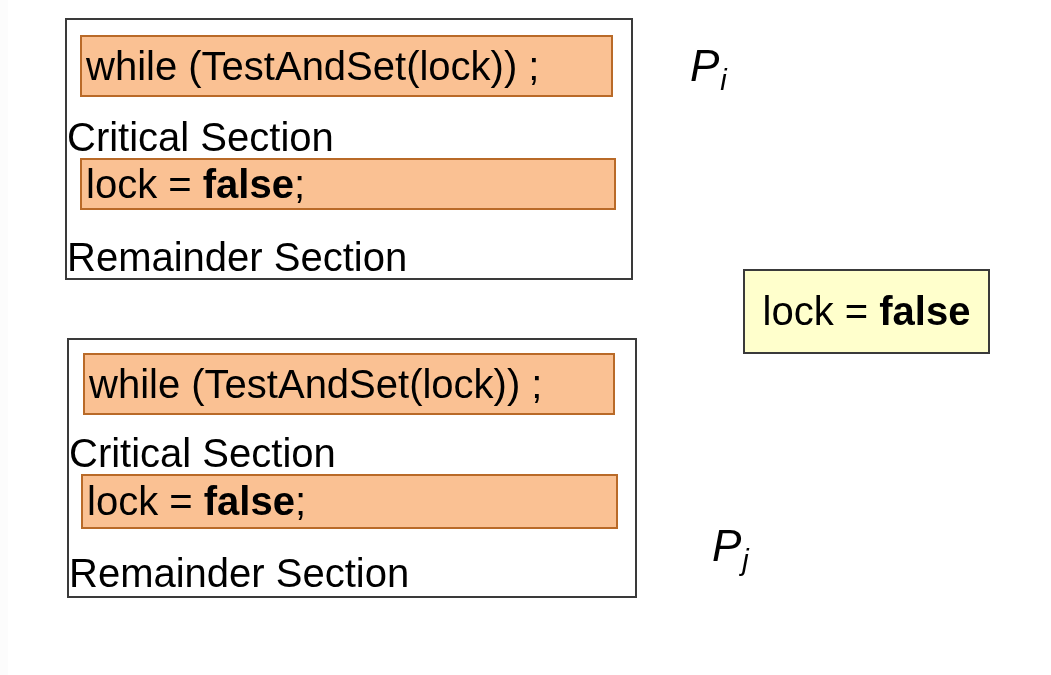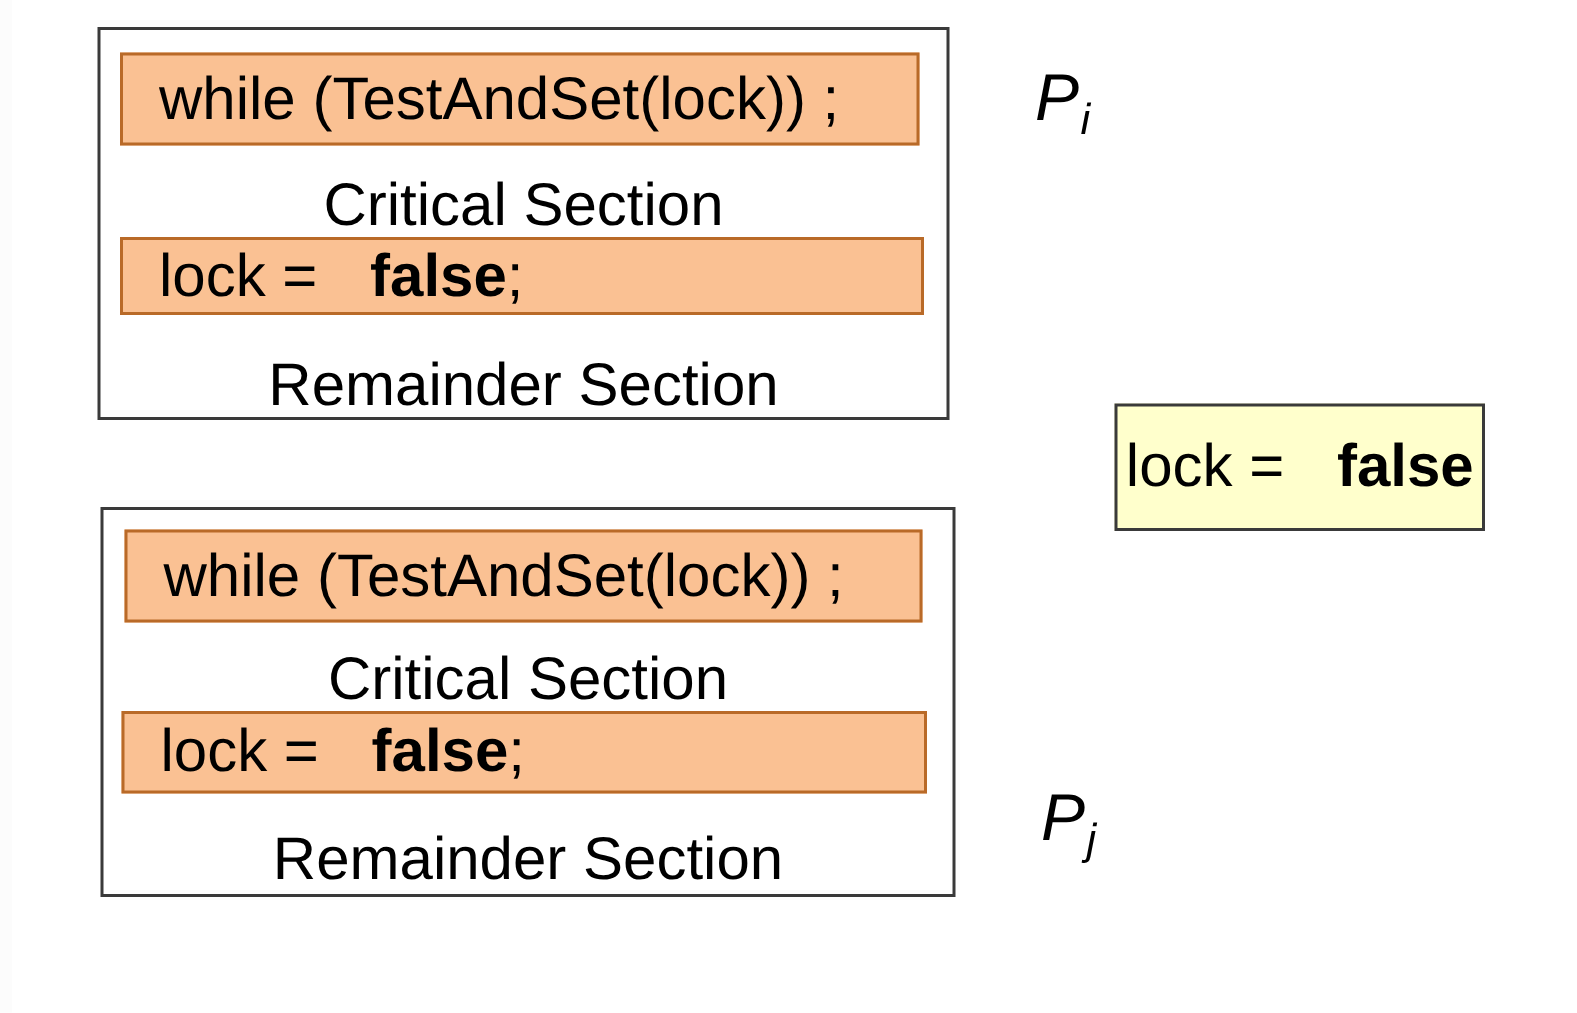--- a/index.html
+++ b/index.html
@@ -31,33 +31,32 @@
   .process-box.pj { left: 67px; top: 338px; width: 570px; height: 260px; }
 
   .code-bar {
     position: absolute;
     background: var(--orange-fill, #fac193);
     border: 2px solid var(--orange-border, #b96a28);
     box-sizing: border-box;
     font-size: 40px;
     display: flex;
     align-items: center;
-    padding-left: 24px;
+    padding-left: 4px;
     white-space: pre;
   }
   .pi .code-bar.while-bar { left: 13px; top: 15px; width: 533px; height: 62px; }
   .pi .code-bar.lock-bar  { left: 13px; top: 138px; width: 536px; height: 52px; }
   .pj .code-bar.while-bar { left: 14px; top: 13px; width: 532px; height: 62px; }
   .pj .code-bar.lock-bar  { left: 12px; top: 134px; width: 537px; height: 55px; }
 
   .section-label {
     position: absolute;
     left: 0;
     width: 100%;
-    text-align: center;
     font-size: 40px;
     line-height: 50px;
     height: 50px;
   }
   .pi .section-label.critical  { top: 92px; }
   .pi .section-label.remainder { top: 212px; }
   .pj .section-label.critical  { top: 88px; }
   .pj .section-label.remainder { top: 208px; }
 
   .process-label {
@@ -66,36 +65,36 @@
     font-style: italic;
     line-height: 1;
   }
   .process-label sub {
     font-size: 29px;
     font-style: italic;
     vertical-align: -9px;
     margin-left: 1px;
   }
   .process-label.pi-label { left: 690px; top: 44px; text-align: center; }
-  .process-label.pj-label { left: 694px; top: 524px; }
+  .process-label.pj-label { left: 712px; top: 524px; }
 
   .shared-lock-box {
     position: absolute;
     left: 743px; top: 269px;
     width: 247px; height: 85px;
     box-sizing: border-box;
     background: var(--yellow-fill, #ffffcc);
     border: 2px solid var(--box-border, #3a3a3a);
     display: flex;
     align-items: center;
     justify-content: center;
     font-size: 40px;
     white-space: pre;
   }
-  b { font-weight: bold; margin-left: 24px; }
+  b { font-weight: bold; }
 </style>
 </head>
 <body>
 
 <div class="edge-strip"></div>
 
 <div class="process-box pi">
   <div class="code-bar while-bar">
     <span>while (TestAndSet(lock)) ;</span>
   </div>

